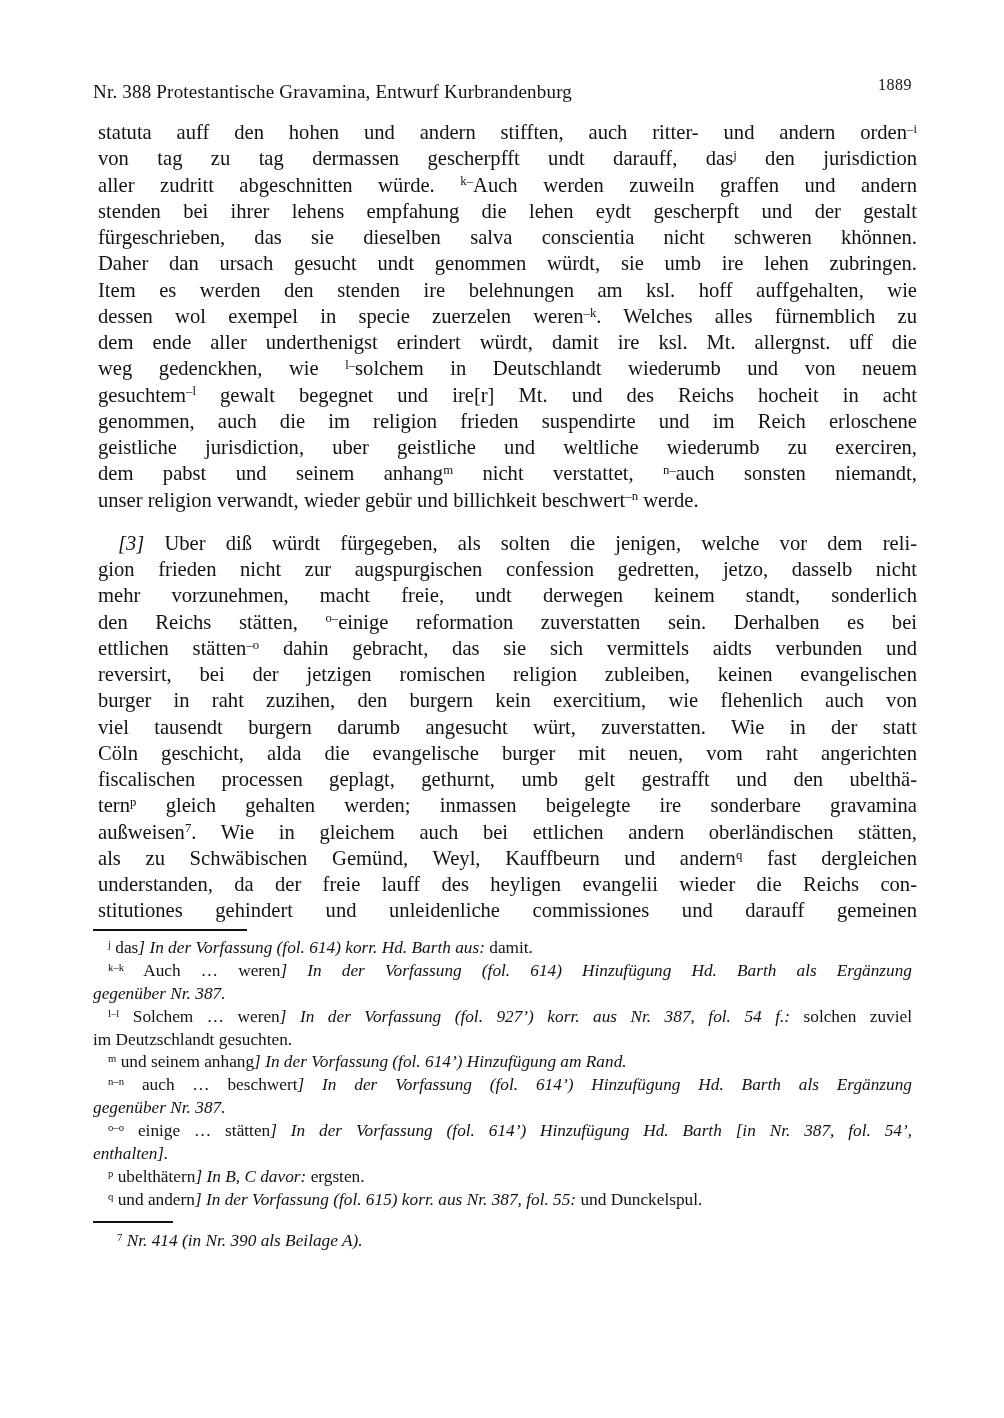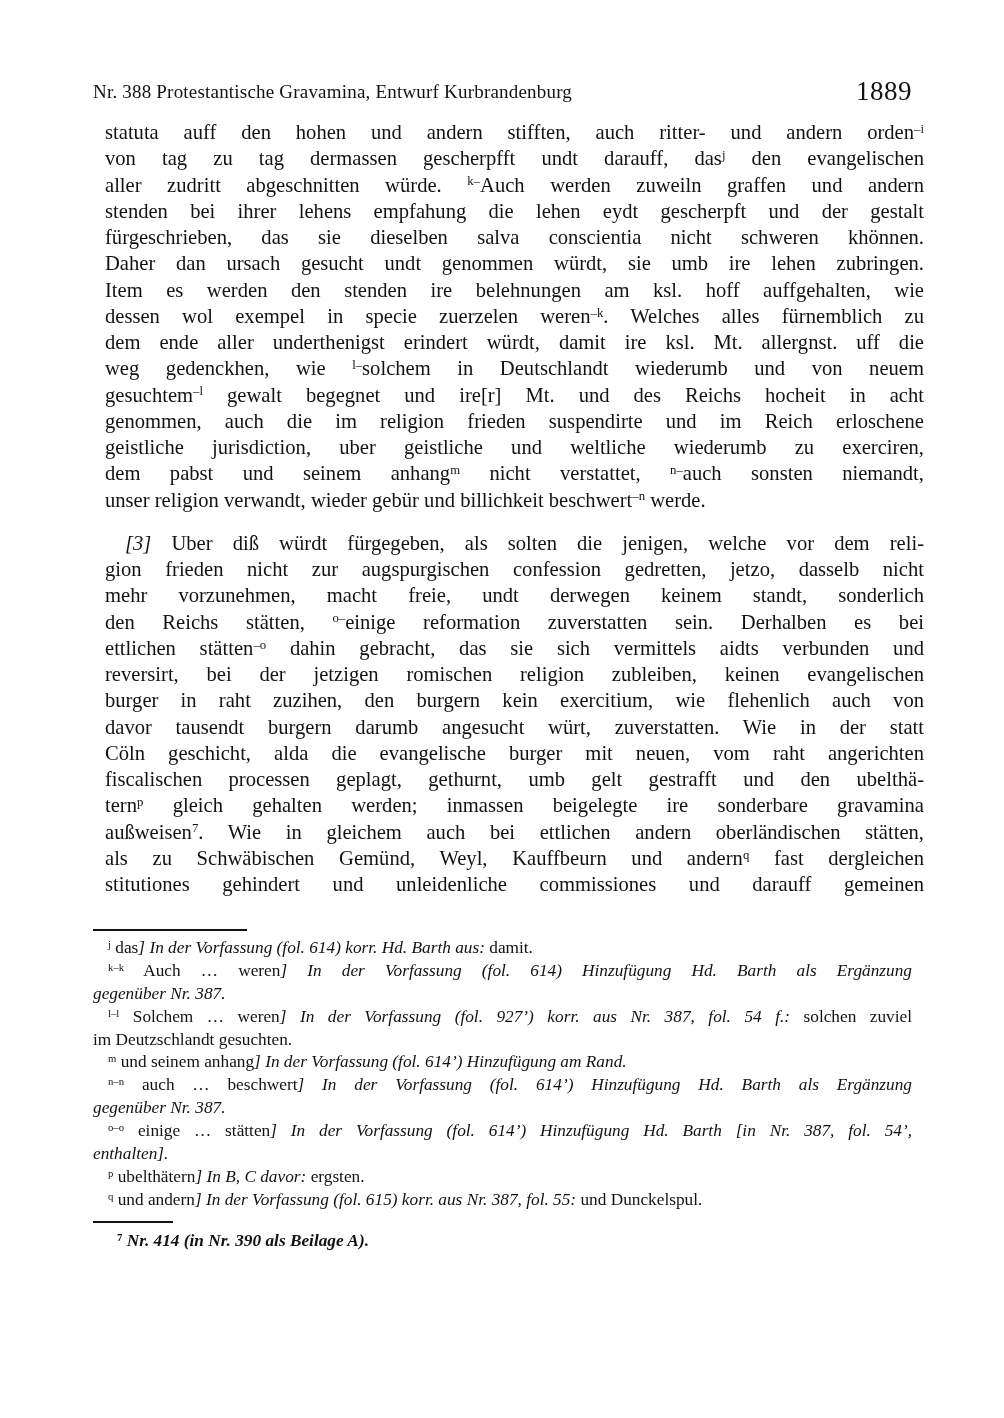--- a/index.html
+++ b/index.html
@@ -16,92 +16,93 @@
 
   
   .header { position:absolute; top:78px; left:0; width:819px; height:28px; }
   .running-title {
     position:absolute; left:0; right:86px; top:3px;
     text-align:left; font-size:19px; white-space:nowrap;
     letter-spacing:0.2px;
   }
   .page-number {
     position:absolute; right:0; top:-2px;
-    font-size:27px; letter-spacing:0.5px;
+    font-size:16px; letter-spacing:0.5px;
   }
 
   
   .tline {
     white-space:normal; overflow:hidden;
     text-align:left;
   }
   .tline.just { text-align:justify; text-align-last:justify; }
 
-  .main { position:absolute; top:119px; left:12px; width:819px; }
+  .main { position:absolute; top:119px; left:5px; width:819px; }
   .main .tline { height:26.25px; line-height:26.25px; font-size:20.6px; }
   .main .ind { padding-left:20px;margin-top:17px; }
 
   .rule { position:absolute; left:0; height:1.6px; background:var(--ink); }
   .rule-apparatus { top:929px; width:154px; }
   .rule-footnote { top:1221px; width:80px; }
 
   .apparatus { position:absolute; top:937px; left:0; width:819px; }
   .apparatus .tline { height:22.9px; line-height:22.9px; font-size:17.3px; }
   .apparatus .ind { padding-left:15px; }
 
   .footnotes { position:absolute; top:1229px; left:0; width:819px; }
   .footnotes .tline { height:23px; line-height:23px; font-size:17.3px; }
-  .footnotes .ind { padding-left:24px;font-weight:bold; }
+  .footnotes .ind { padding-left:24px; }
 
   .r-n { font-style:normal;text-align:right; }
   .r-i { font-style:italic; }
   .r-s {
     font-size:0.62em; position:relative; top:-0.48em;
     letter-spacing:0; font-style:normal;
   }
 </style>
 </head>
 <body>
 
 <div class="content">
 
   <div class="header">
     <span class="running-title">Nr. 388 Protestantische Gravamina, Entwurf Kurbrandenburg</span>
     <span class="page-number">1889</span>
   </div>
 
   <div class="main" id="main-text">
       <div class="tline just"><span class="r-n">statuta auff den hohen und andern stifften, auch ritter- und andern orden</span><span class="r-s">–i</span></div>
-      <div class="tline just"><span class="r-n">von tag zu tag dermassen gescherpfft undt darauff, das</span><span class="r-s">j</span><span class="r-n"> den evangelischen</span></div>
+      <div class="tline just"><span class="r-n">von tag zu tag dermassen gescherpfft undt darauff, das</span><span class="r-s">j</span><span class="r-n"> den jurisdiction</span></div>
       <div class="tline just"><span class="r-n">aller zudritt abgeschnitten würde. </span><span class="r-s">k–</span><span class="r-n">Auch werden zuweiln graffen und andern</span></div>
       <div class="tline just"><span class="r-n">stenden bei ihrer lehens empfahung die lehen eydt gescherpft und der gestalt</span></div>
       <div class="tline just"><span class="r-n">fürgeschrieben, das sie dieselben salva conscientia nicht schweren khönnen.</span></div>
       <div class="tline just"><span class="r-n">Daher dan ursach gesucht undt genommen würdt, sie umb ire lehen zubringen.</span></div>
       <div class="tline just"><span class="r-n">Item es werden den stenden ire belehnungen am ksl. hoff auffgehalten, wie</span></div>
       <div class="tline just"><span class="r-n">dessen wol exempel in specie zuerzelen weren</span><span class="r-s">–k</span><span class="r-n">. Welches alles fürnemblich zu</span></div>
       <div class="tline just"><span class="r-n">dem ende aller underthenigst erindert würdt, damit ire ksl. Mt. allergnst. uff die</span></div>
       <div class="tline just"><span class="r-n">weg gedenckhen, wie </span><span class="r-s">l–</span><span class="r-n">solchem in Deutschlandt wiederumb und von neuem</span></div>
       <div class="tline just"><span class="r-n">gesuchtem</span><span class="r-s">–l</span><span class="r-n"> gewalt begegnet und ire[r] Mt. und des Reichs hocheit in acht</span></div>
       <div class="tline just"><span class="r-n">genommen, auch die im religion frieden suspendirte und im Reich erloschene</span></div>
       <div class="tline just"><span class="r-n">geistliche jurisdiction, uber geistliche und weltliche wiederumb zu exerciren,</span></div>
       <div class="tline just"><span class="r-n">dem pabst und seinem anhang</span><span class="r-s">m</span><span class="r-n"> nicht verstattet, </span><span class="r-s">n–</span><span class="r-n">auch sonsten niemandt,</span></div>
       <div class="tline"><span class="r-n">unser religion verwandt, wieder gebür und billichkeit beschwert</span><span class="r-s">–n</span><span class="r-n"> werde.</span></div>
       <div class="tline just ind"><span class="r-i">[3]</span><span class="r-n"> Uber diß würdt fürgegeben, als solten die jenigen, welche vor dem reli-</span></div>
       <div class="tline just"><span class="r-n">gion frieden nicht zur augspurgischen confession gedretten, jetzo, dasselb nicht</span></div>
       <div class="tline just"><span class="r-n">mehr vorzunehmen, macht freie, undt derwegen keinem standt, sonderlich</span></div>
       <div class="tline just"><span class="r-n">den Reichs stätten, </span><span class="r-s">o–</span><span class="r-n">einige reformation zuverstatten sein. Derhalben es bei</span></div>
       <div class="tline just"><span class="r-n">ettlichen stätten</span><span class="r-s">–o</span><span class="r-n"> dahin gebracht, das sie sich vermittels aidts verbunden und</span></div>
       <div class="tline just"><span class="r-n">reversirt, bei der jetzigen romischen religion zubleiben, keinen evangelischen</span></div>
       <div class="tline just"><span class="r-n">burger in raht zuzihen, den burgern kein exercitium, wie flehenlich auch von</span></div>
-      <div class="tline just"><span class="r-n">davor tausendt burgern darumb angesucht würt, zuverstatten. Wie in der statt</span></div>
+      <div class="tline just"><span class="r-n">viel tausendt burgern darumb angesucht würt, zuverstatten. Wie in der statt</span></div>
       <div class="tline just"><span class="r-n">Cöln geschicht, alda die evangelische burger mit neuen, vom raht angerichten</span></div>
       <div class="tline just"><span class="r-n">fiscalischen processen geplagt, gethurnt, umb gelt gestrafft und den ubelthä-</span></div>
       <div class="tline just"><span class="r-n">tern</span><span class="r-s">p</span><span class="r-n"> gleich gehalten werden; inmassen beigelegte ire sonderbare gravamina</span></div>
       <div class="tline just"><span class="r-n">außweisen</span><span class="r-s">7</span><span class="r-n">. Wie in gleichem auch bei ettlichen andern oberländischen stätten,</span></div>
       <div class="tline just"><span class="r-n">als zu Schwäbischen Gemünd, Weyl, Kauffbeurn und andern</span><span class="r-s">q</span><span class="r-n"> fast dergleichen</span></div>
+      <div class="tline just"><span class="r-n">understanden, da der freie lauff des heyligen evangelii wieder die Reichs con-</span></div>
       <div class="tline just"><span class="r-n">stitutiones gehindert und unleidenliche commissiones und darauff gemeinen</span></div>
     </div>
 
   <div class="rule rule-apparatus"></div>
 
   <div class="apparatus" id="apparatus">
       <div class="tline ind"><span class="r-s">j</span><span class="r-n"> das</span><span class="r-i">] In der Vorfassung (fol. 614) korr. Hd. Barth aus:</span><span class="r-n"> damit.</span></div>
       <div class="tline just ind"><span class="r-s">k–k</span><span class="r-n"> Auch … weren</span><span class="r-i">] In der Vorfassung (fol. 614) Hinzufügung Hd. Barth als Ergänzung</span></div>
       <div class="tline"><span class="r-i">gegenüber Nr. 387.</span></div>
       <div class="tline just ind"><span class="r-s">l–l</span><span class="r-n"> Solchem … weren</span><span class="r-i">] In der Vorfassung (fol. 927’) korr. aus Nr. 387, fol. 54 f.:</span><span class="r-n"> solchen zuviel</span></div>

